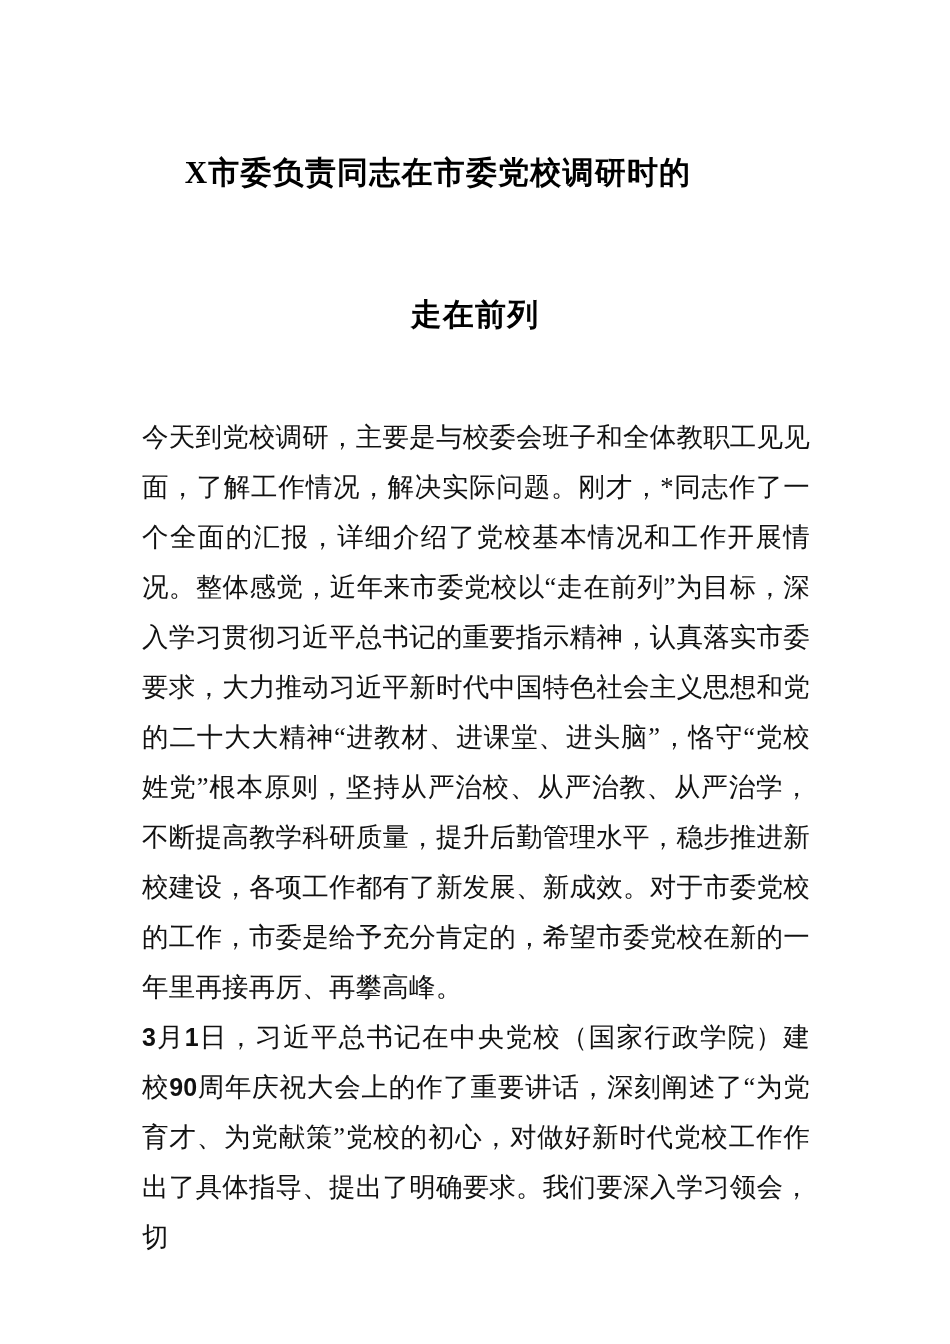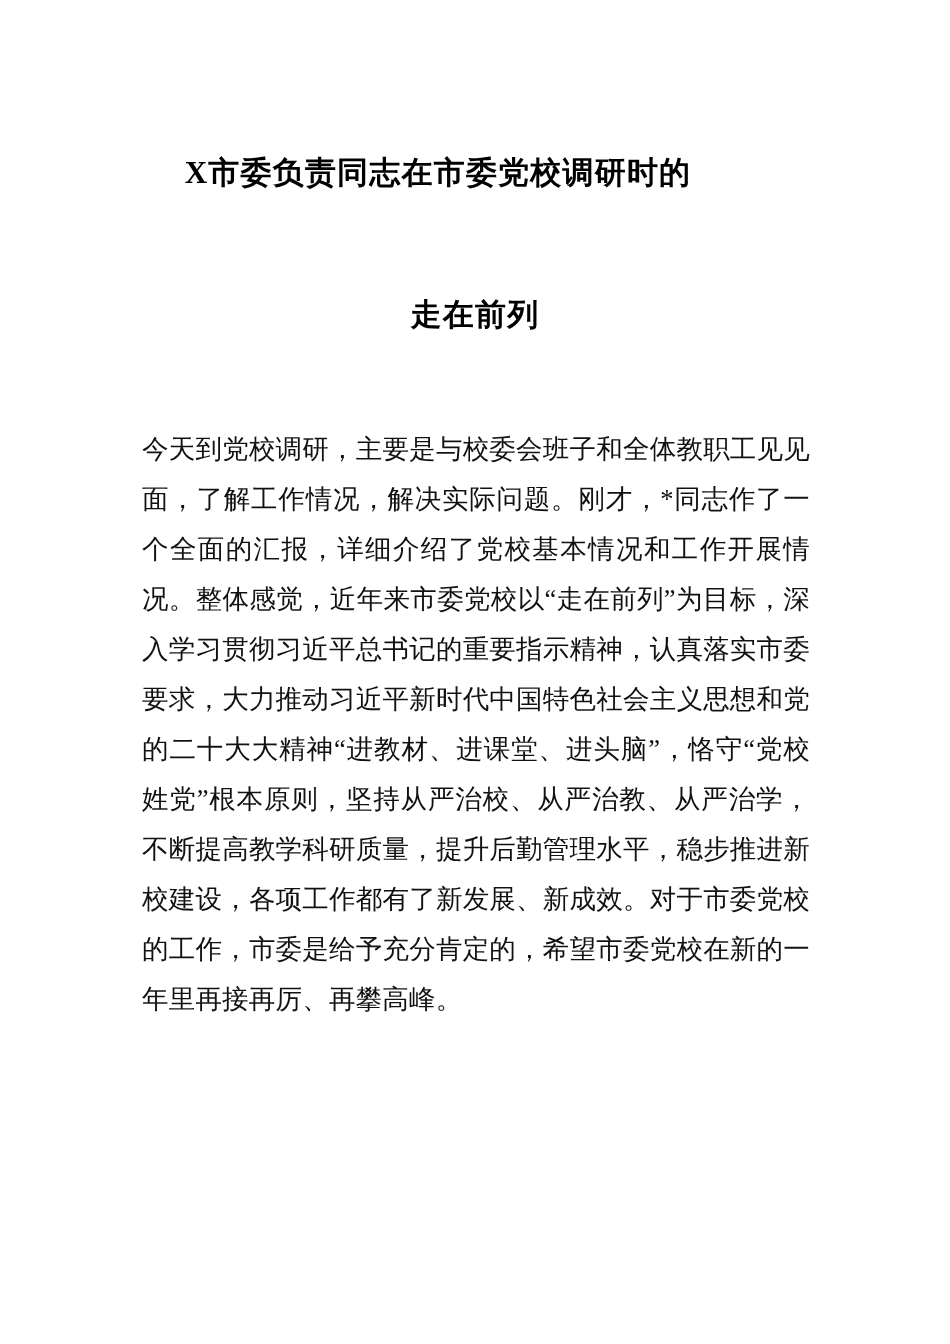--- a/index.html
+++ b/index.html
@@ -50,21 +50,21 @@
     position: absolute;
     left: 0;
     top: 294px;
     width: 950px;
   }
 
   
   .body-block {
     position: absolute;
     left: 142px;
-    top: 424px;
+    top: 412px;
     width: 668px;
   }
 
   .para {
     margin: 0;
     padding: 0;
     text-align: justify;
     text-justify: inter-ideograph;
     text-align-last: left;
     font-family: "Liberation Serif", "DejaVu Serif", serif;
@@ -90,15 +90,16 @@
 
 <div class="page">
 
   <div class="title-block">
     <div class="doc-title-line line-1">X市委负责同志在市委党校调研时的</div>
     <div class="doc-title-line line-2">走在前列</div>
   </div>
 
   <div class="body-block">
     <p class="para">今天到党校调研，主要是与校委会班子和全体教职工见见面，了解工作情况，解决实际问题。刚才，*同志作了一个全面的汇报，详细介绍了党校基本情况和工作开展情况。整体感觉，近年来市委党校以“走在前列”为目标，深入学习贯彻习近平总书记的重要指示精神，认真落实市委要求，大力推动习近平新时代中国特色社会主义思想和党的二十大大精神“进教材、进课堂、进头脑”，恪守“党校姓党”根本原则，坚持从严治校、从严治教、从严治学，不断提高教学科研质量，提升后勤管理水平，稳步推进新校建设，各项工作都有了新发展、新成效。对于市委党校的工作，市委是给予充分肯定的，希望市委党校在新的一年里再接再厉、再攀高峰。</p>
+    <p class="para"><span class="num">3</span>月<span class="num">1</span>日，习近平总书记在中央党校（国家行政学院）建校<span class="num">90</span>周年庆祝大会上的作了重要讲话，深刻阐述了“为党育才、为党献策”党校的初心，对做好新时代党校工作作出了具体指导、提出了明确要求。我们要深入学习领会，切</p>
   </div>
 
 </div>
 
 </body></html>

